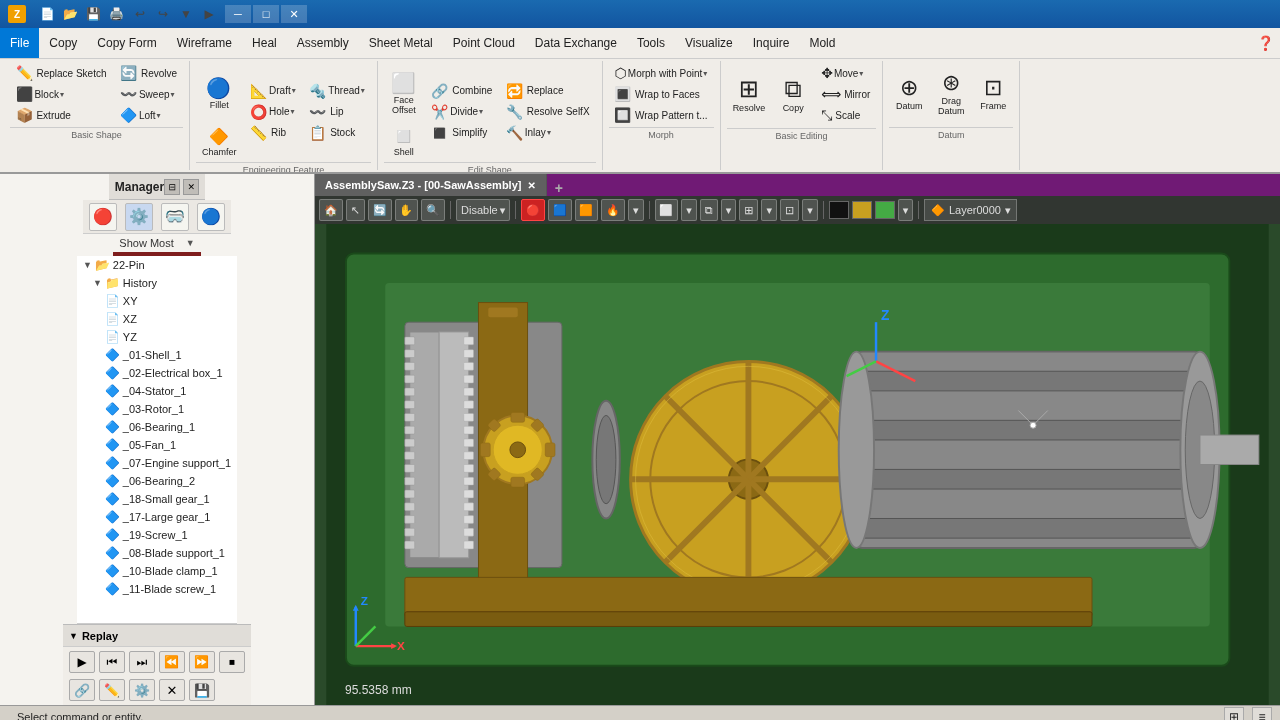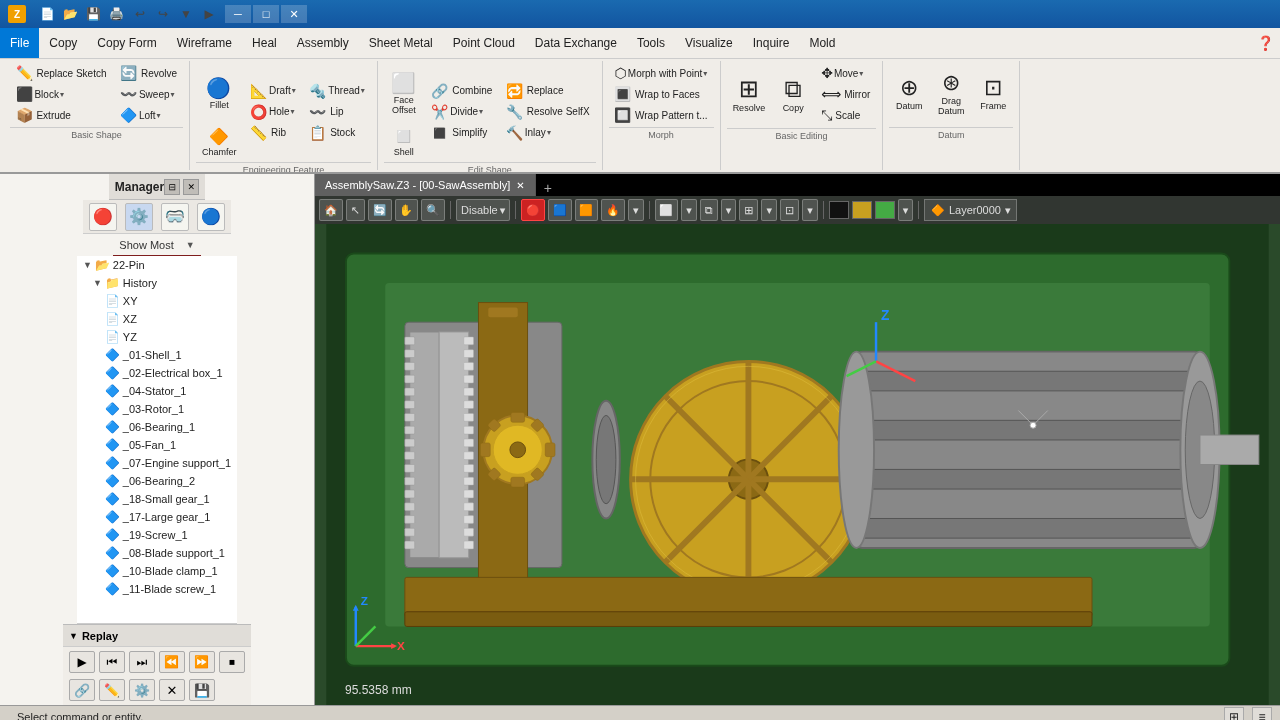--- a/index.html
+++ b/index.html
@@ -137,21 +137,21 @@
       align-items: center;
       justify-content: center;
       font-size: 16px;
       border-radius: 2px;
     }
     .panel-show-most {
       height: 22px;
       display: flex;
       align-items: center;
       padding: 0 6px;
-      border-bottom: 1px solid #7f1d1d;
+      border-bottom: 4px solid #7f1d1d;
       gap: 12px;
     }
     .show-most-label { font-size: 11px; color: #333; }
     .show-most-arrow { font-size: 9px; color: #555; }
 
     
     #tree-area {
       flex: 1;
       overflow-y: auto;
       overflow-x: hidden;
@@ -226,24 +226,25 @@
     #viewport {
       flex: 1;
       position: relative;
       background: #2a4a2a;
       overflow: hidden;
     }
     #viewport-tabs {
       position: absolute;
       top: 0; left: 0; right: 0;
       height: 22px;
-      background: #000000;
+      background: #701a75;
       display: flex;
       align-items: flex-end;
       z-index: 10;
+      font-weight: bold;
     }
     .vp-tab {
       padding: 0 10px;
       height: 100%;
       display: flex;
       align-items: center;
       font-size: 11px;
       color: #ccc;
       cursor: pointer;
       border-right: 1px solid #555;

